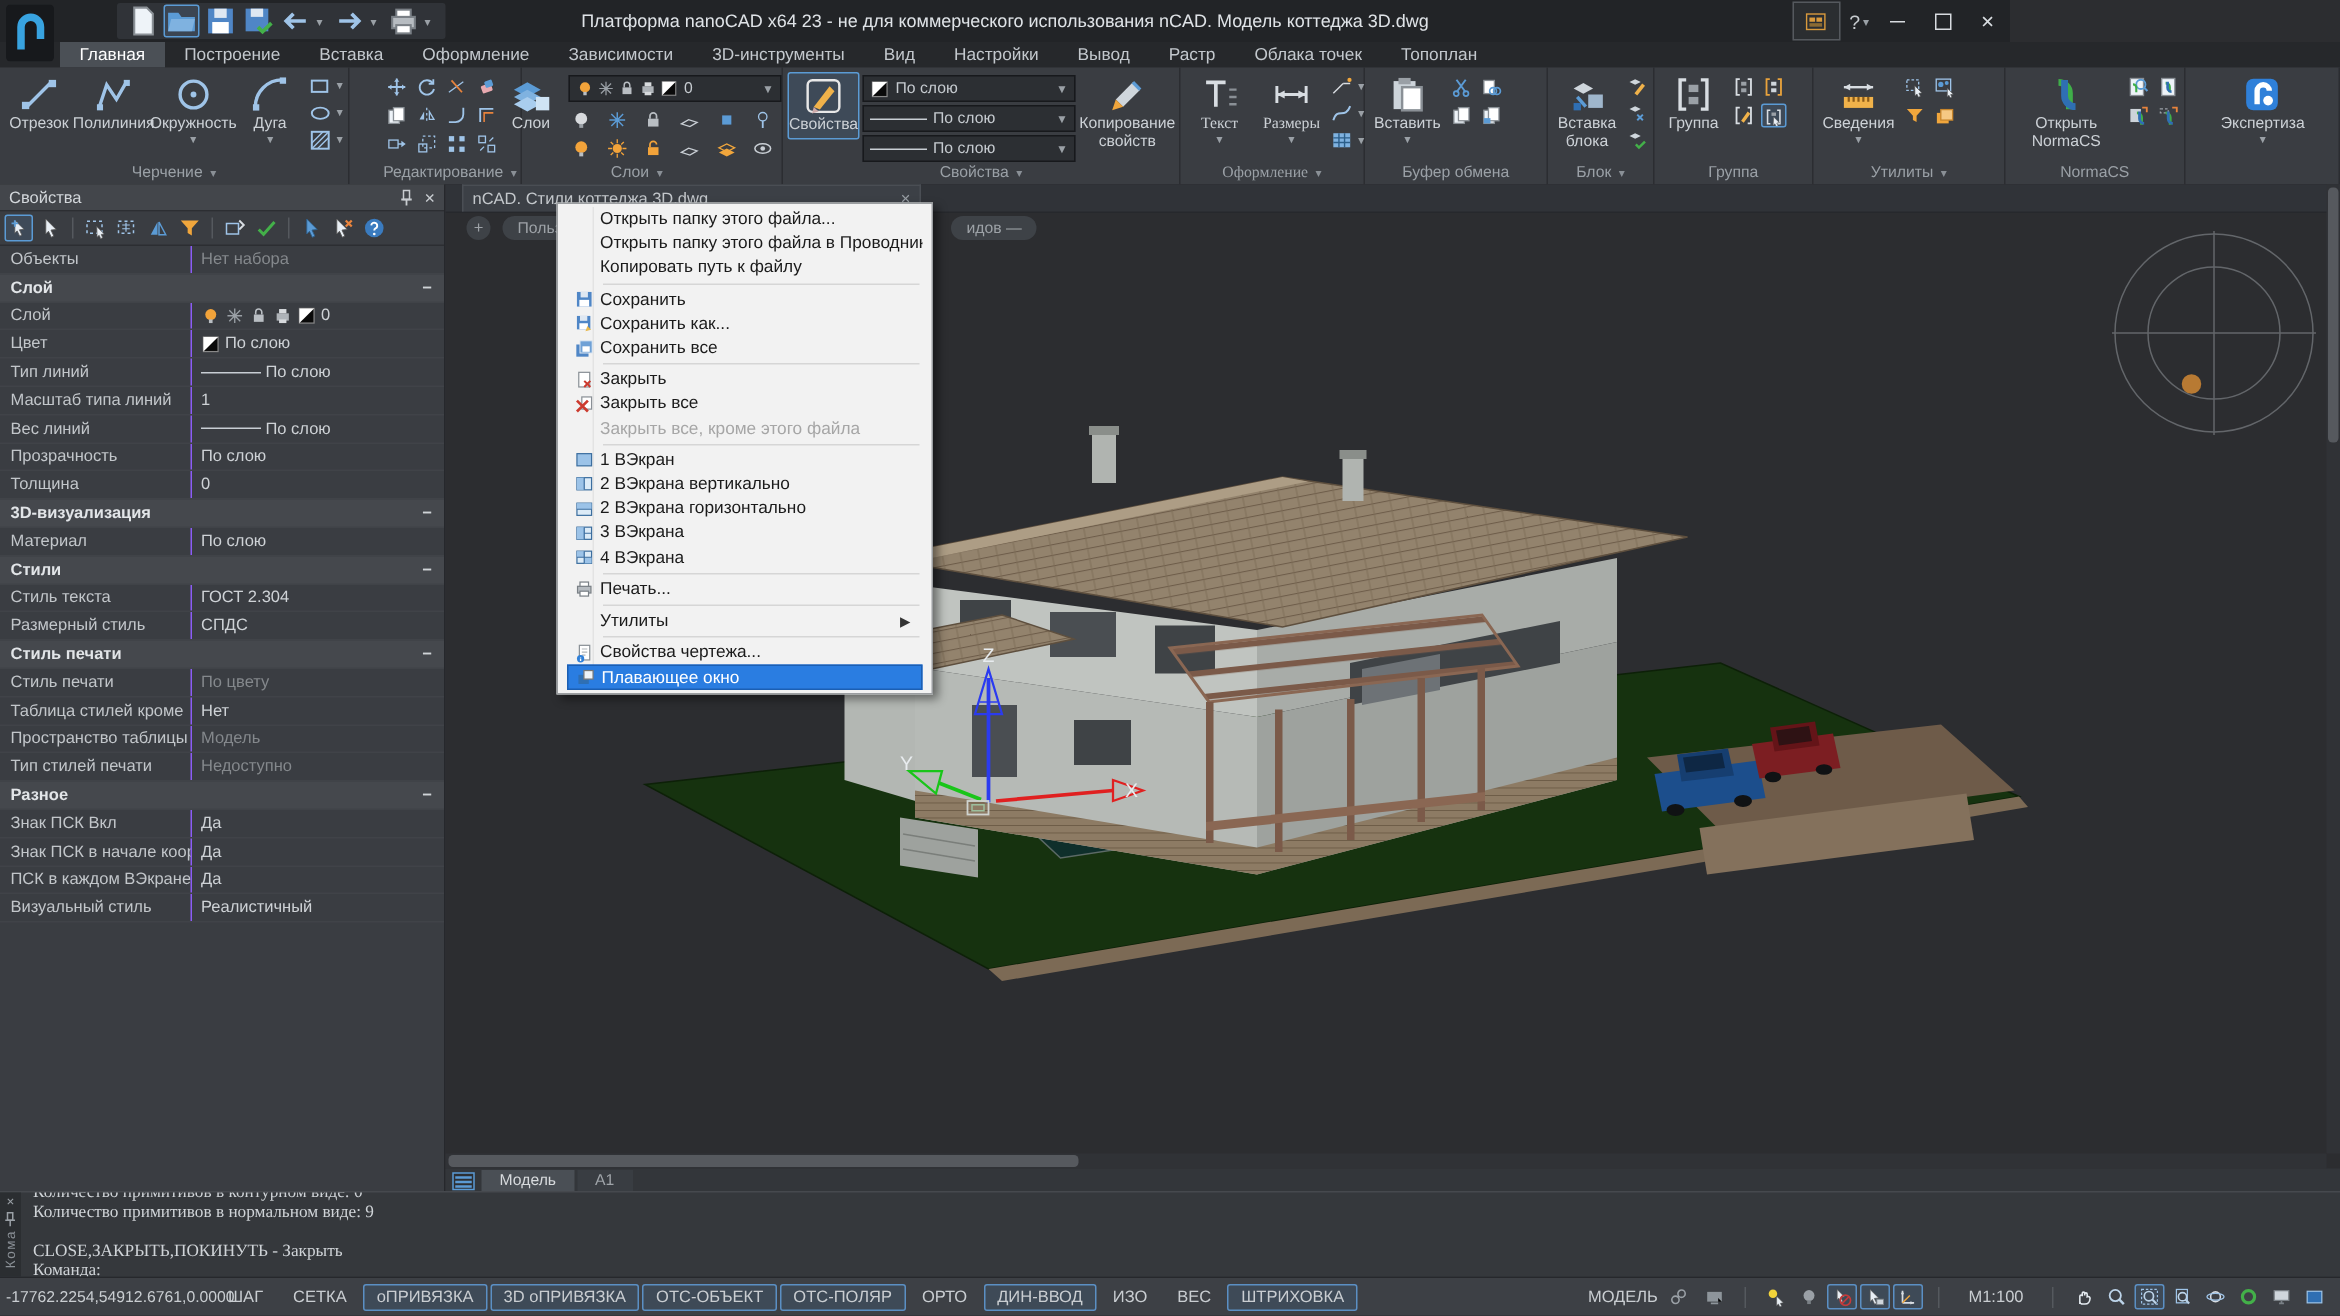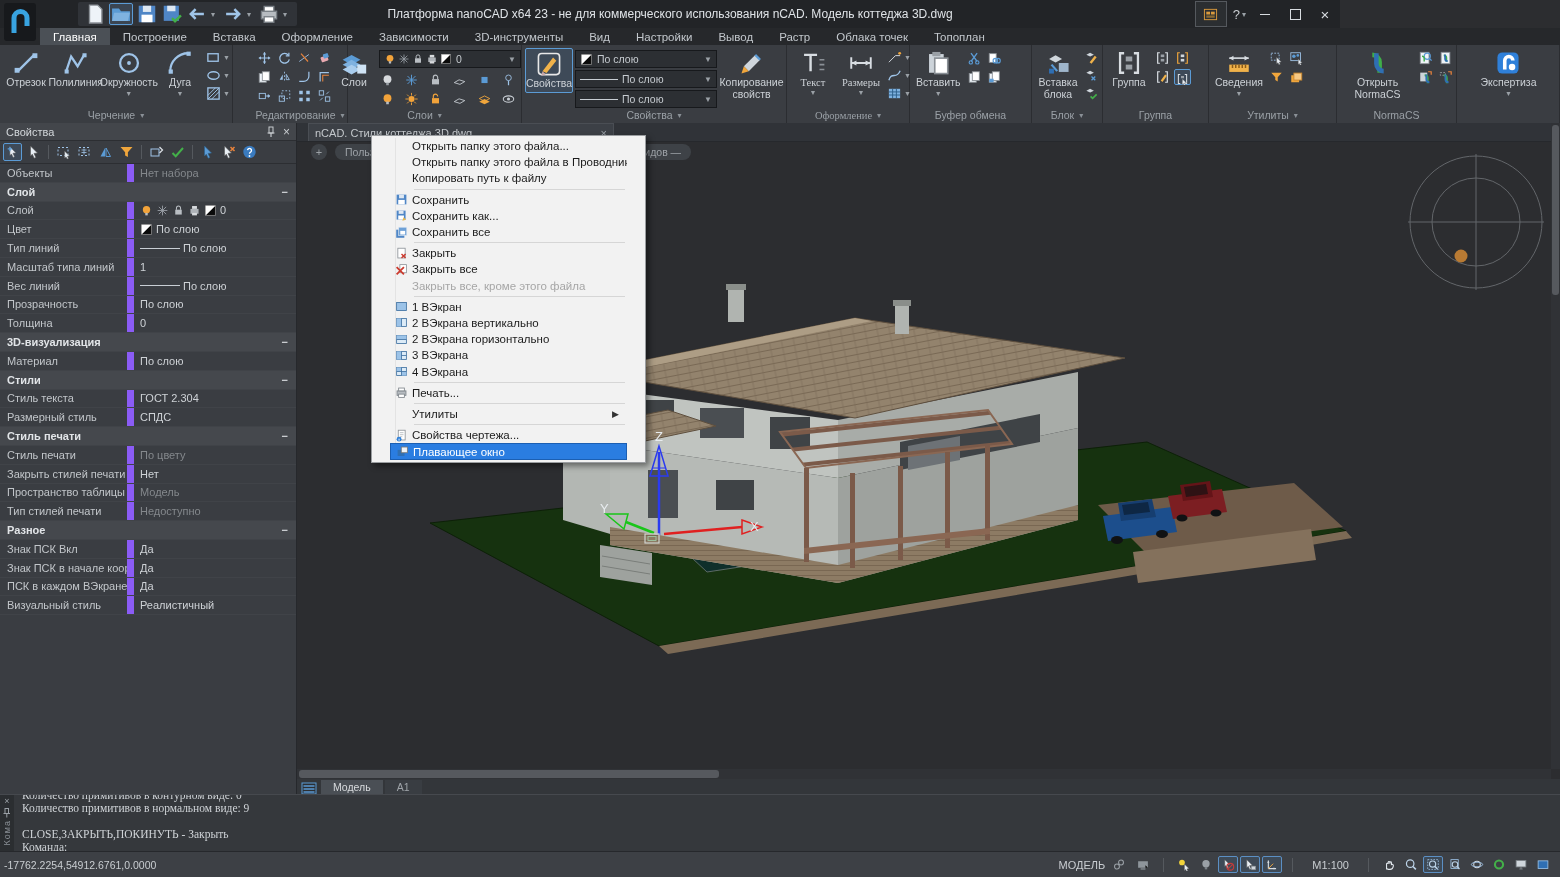--- a/index.html
+++ b/index.html
@@ -50,21 +50,21 @@
   .lcics .cic{width:12px;height:12px}
   
   #props{position:absolute;left:0;top:123px;width:296px;bottom:82px;background:#3a3d42;border-right:1px solid #26282c}
   #props-head{height:17px;display:flex;align-items:center;padding:0 6px;color:#d3d7db;font-size:11px;background:#43464b;border-bottom:1px solid #2c2e32}
   #props-head .sp{flex:1}
   #props-tools{height:22px;display:flex;align-items:center;gap:2px;padding:0 3px;border-bottom:1px solid #2c2e32}
   .ptool{width:19px;height:18px;padding:1px;box-sizing:border-box;border-radius:2px}
   .ptool.sel{border:1px solid #5b9bd5;background:#3e4a58}
   .psep{width:1px;height:14px;background:#55595e;margin:0 3px}
   .prow{display:flex;align-items:center;height:17.8px;border-bottom:1px solid #404348;font-size:11px}
-  .prow .pl{width:120px;flex:none;padding-left:7px;color:#c2c6ca;border-right:7px solid #8b5cf6;align-self:stretch;display:flex;align-items:center;white-space:nowrap;overflow:hidden}
+  .prow .pl{width:120px;flex:none;padding-left:7px;color:#c2c6ca;border-right:1px solid #8b5cf6;align-self:stretch;display:flex;align-items:center;white-space:nowrap;overflow:hidden}
   .prow .pv{flex:1;padding-left:6px;color:#ced2d6;display:flex;align-items:center;gap:3px;white-space:nowrap;overflow:hidden}
   .prow .pv.muted{color:#84888c}
   .prow.sect{background:#45484d;font-weight:bold;color:#e2e5e8}
   .prow.sect .pl{width:auto;flex:1;border:none;color:#e2e5e8}
   .prow.sect .mins{padding-right:8px;color:#cfd3d7}
   .vline{width:40px;height:1px;background:#c8ced4;display:inline-block}
   .vicon{width:13px;height:13px;display:inline-block}
   
   #viewport{position:absolute;left:297px;top:123px;right:0;bottom:82px;background:#2c2d30}
   #doctabs{position:absolute;left:0;top:0;right:0;height:18px;background:#303338;border-bottom:1px solid #26282c;display:flex}
@@ -77,21 +77,21 @@
   #scene{position:absolute;left:0;top:0;width:100%;height:100%}
   #vsb{position:absolute;right:0;top:0;width:9px;bottom:26px;background:#303236}
   #vsb .thumb{position:absolute;top:2px;left:1px;width:7px;height:170px;background:#56595e;border-radius:3px}
   #hsb{position:absolute;left:0;right:9px;bottom:16px;height:10px;background:#303236}
   #hsb .thumb{position:absolute;left:2px;top:1px;height:8px;width:420px;background:#56595e;border-radius:3px}
   #vptabs{position:absolute;left:0;right:0;bottom:0;height:16px;background:#33363a;display:flex;align-items:center;gap:2px;padding-left:4px}
   #vptabs .ticon{width:18px;height:13px}
   .vptab{font-size:10.5px;padding:1px 12px;color:#9fa4a9;background:#393d42}
   .vptab.active{background:#4a4f55;color:#d7dadd}
   
-  #ctxmenu{position:absolute;left:371px;top:135px;width:237px;background:#f2f2f2;border:1px solid #9a9da0;box-shadow:3px 3px 6px rgba(0,0,0,.45);z-index:40;padding:2px 18px}
+  #ctxmenu{position:absolute;left:371px;top:135px;width:237px;background:#f2f2f2;border:1px solid #9a9da0;box-shadow:3px 3px 6px rgba(0,0,0,.45);z-index:40;padding:2px 6px}
   .mi{display:flex;align-items:center;height:16.2px;font-size:11.5px;color:#1b1b1b;position:relative}
   .mi .mic{width:22px;flex:none;display:flex;align-items:center;justify-content:center}
   .mi .mic .ic14{width:13px;height:13px}
   .mi .ml{flex:1;white-space:nowrap;overflow:hidden}
   .mi .sub{padding-right:8px;font-size:9px;color:#333}
   .mi.disabled{color:#a6a6a6}
   .mi.hl{background:#2a7de1;border:1px solid #1b5fb3;color:#fff;height:17px;box-sizing:border-box}
   .msep{height:1px;background:#d6d6d6;margin:2px 2px 2px 24px}
   .mgut{position:absolute;left:23px;top:2px;bottom:2px;width:1px;background:#e3e3e3}
   
@@ -884,21 +884,21 @@
         <span class="pl">Стиль печати</span>
         <span class="mins">−</span>
       </div>
       <div class="prow">
         <span class="pl">Стиль печати</span>
         <span class="pv muted">
           <span>По цвету</span>
         </span>
       </div>
       <div class="prow">
-        <span class="pl">Закрыть стилей печати</span>
+        <span class="pl">Таблица стилей кроме</span>
         <span class="pv">
           <span>Нет</span>
         </span>
       </div>
       <div class="prow">
         <span class="pl">Пространство таблицы с...</span>
         <span class="pv muted">
           <span>Модель</span>
         </span>
       </div>
@@ -1272,20 +1272,33 @@
         <div>Количество примитивов в нормальном виде: 9</div>
         <div>&nbsp;</div>
         <div>CLOSE,ЗАКРЫТЬ,ПОКИНУТЬ - Закрыть</div>
         <div>Команда:</div>
       </div>
     </div>
 </div>
 
 <div id="statusbar">
   <span id="coords">-17762.2254,54912.6761,0.0000</span>
+  <span id="toggles" style="display:flex;align-items:center">
+      <span class="stgl">ШАГ</span>
+      <span class="stgl">СЕТКА</span>
+      <span class="stgl on">оПРИВЯЗКА</span>
+      <span class="stgl on">3D оПРИВЯЗКА</span>
+      <span class="stgl on">ОТС-ОБЪЕКТ</span>
+      <span class="stgl on">ОТС-ПОЛЯР</span>
+      <span class="stgl">ОРТО</span>
+      <span class="stgl on">ДИН-ВВОД</span>
+      <span class="stgl">ИЗО</span>
+      <span class="stgl">ВЕС</span>
+      <span class="stgl on">ШТРИХОВКА</span>
+    </span>
   <span id="model-cl">
     <span class="stxt">МОДЕЛЬ</span>
     <span id="model-icons" style="display:flex;align-items:center;gap:2px">
         <span class="sic"><svg viewBox="0 0 16 16" width="100%" height="100%">
             <circle cx="5.5" cy="10.5" r="3" fill="none" stroke="#9aa0a6" stroke-width="1.3"></circle>
             <circle cx="10.5" cy="5.5" r="3" fill="none" stroke="#9aa0a6" stroke-width="1.3"></circle>
             <path d="M7.5 8.5 l1-1" stroke="#9aa0a6" stroke-width="1.3"></path>
           </svg></span>
         <span class="sic"><svg viewBox="0 0 16 16" width="100%" height="100%">
             <rect x="2" y="4" width="12" height="8" fill="#8e959b"></rect>

